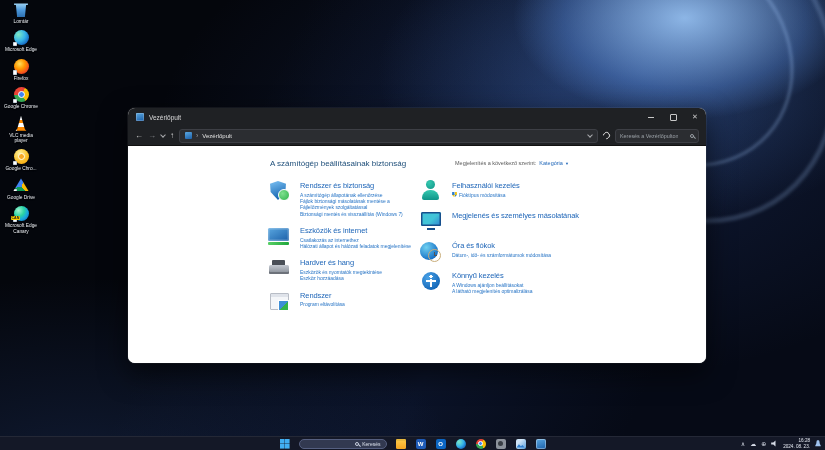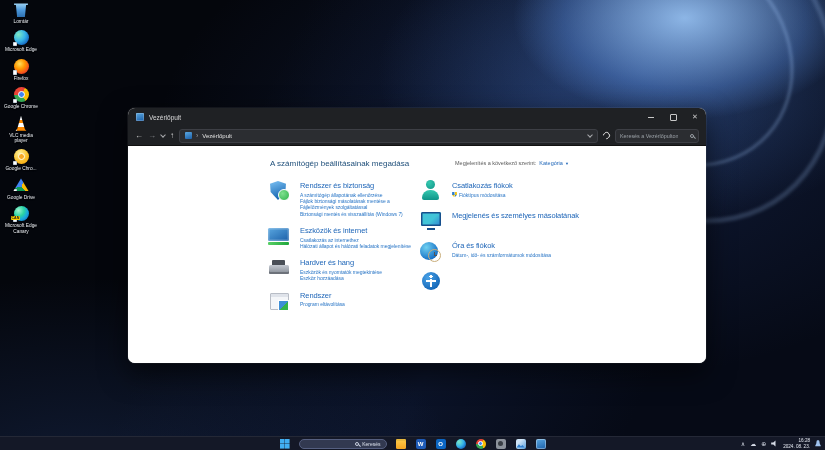--- a/index.html
+++ b/index.html
@@ -207,21 +207,21 @@
         <span class="addr-text">Vezérlőpult</span>
         <span class="chev addr-chev"></span>
       </div>
       <span class="refresh"></span>
       <div class="searchbox">
         <span class="search-ph">Keresés a Vezérlőpulton</span>
         <span class="mag"></span>
       </div>
     </div>
     <div class="content">
-      <div class="heading">A számítógép beállításainak megadása</div>
+      <div class="heading">A számítógép beállításainak biztonság</div>
       <div class="viewby">
         <span>Megjelenítés a következő szerint:</span>
         <span class="viewby-val">
           <span>Kategória</span>
           <span class="tri">▼</span>
         </span>
       </div>
       <div class="cols">
         <div class="col" id="col-left">
             <div class="cat">
@@ -254,39 +254,44 @@
               <div class="ctext">
                 <a class="ctitle">Rendszer</a>
                 <a class="clink">Program eltávolítása</a>
               </div>
             </div>
           </div>
         <div class="col right" id="col-right">
             <div class="cat">
               <div class="cicon ci-users"></div>
               <div class="ctext">
-                <a class="ctitle">Csatlakozás fiókok</a>
+                <a class="ctitle">Felhasználói kezelés</a>
                 <a class="clink"><span class="uac-shield"></span>Fióktípus módosítása</a>
               </div>
             </div>
             <div class="cat">
               <div class="cicon ci-appearance"></div>
               <div class="ctext">
                 <a class="ctitle">Megjelenés és személyes másolatának</a>
               </div>
             </div>
             <div class="cat">
               <div class="cicon ci-clock"></div>
               <div class="ctext">
                 <a class="ctitle">Óra és fiókok</a>
                 <a class="clink">Dátum-, idő- és számformátumok módosítása</a>
               </div>
             </div>
             <div class="cat">
               <div class="cicon ci-access"></div>
+              <div class="ctext">
+                <a class="ctitle">Könnyű kezelés</a>
+                <a class="clink">A Windows ajánljon beállításokat</a>
+                <a class="clink">A látható megjelenítés optimalizálása</a>
+              </div>
             </div>
           </div>
       </div>
     </div>
   </div>
 
   <div class="taskbar">
     <div class="tb-center" id="tb-center">
       <div class="tb-app">
         <div class="ticon t-start"></div>

